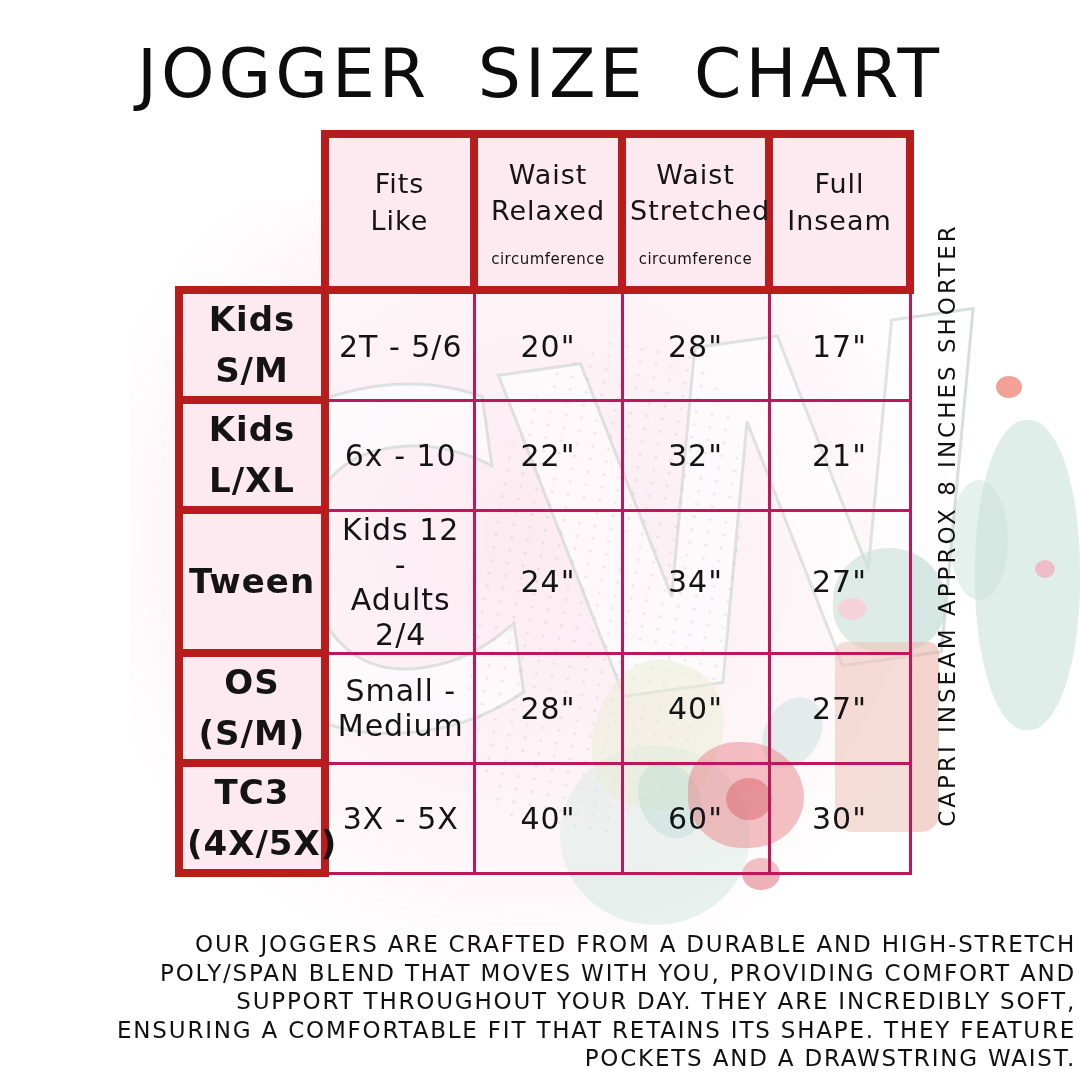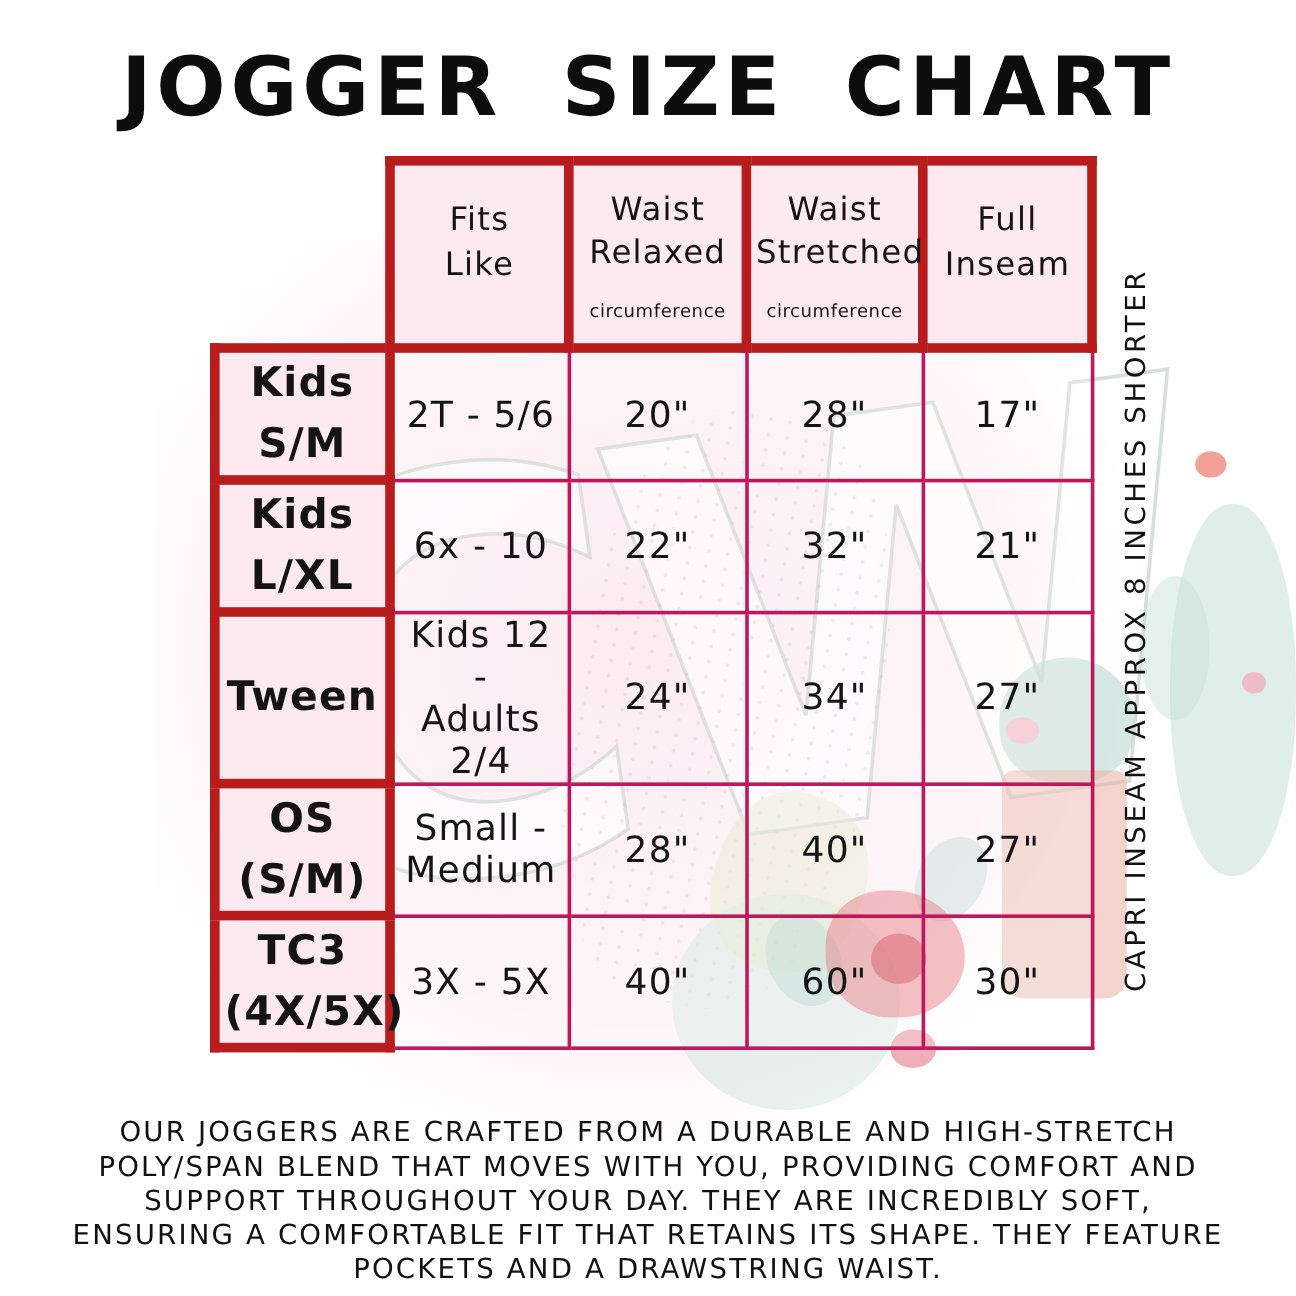--- a/index.html
+++ b/index.html
@@ -4,21 +4,21 @@
 <style>
   html,body{margin:0;padding:0;}
   body{
     width:1080px;height:1080px;position:relative;background:#ffffff;
     font-family:"DejaVu Sans","Liberation Sans",sans-serif;color:#141414;
     overflow:hidden;
   }
   
   .page-title{
     position:absolute;top:34px;left:0;width:1080px;text-align:center;
-    font-size:68px;font-weight:700;letter-spacing:4px;word-spacing:22px;
+    font-size:68px;font-weight:400;letter-spacing:4px;word-spacing:22px;
     color:#0d0d0d;white-space:nowrap;
   }
   
   .decor{position:absolute;inset:0;z-index:0;}
   .wash{
     position:absolute;left:130px;top:200px;width:820px;height:750px;
     background:radial-gradient(ellipse at 48% 45%, rgba(251,219,231,0.70) 0%, rgba(251,219,231,0.30) 55%, rgba(251,219,231,0) 75%);
   }
   .wm{
     position:absolute;left:195px;top:310px;font-size:460px;font-weight:700;
@@ -64,21 +64,21 @@
   th.rlabel{font-size:34px;line-height:1.5;letter-spacing:1px;font-weight:bold;}
   
   .side-note{
     position:absolute;left:947px;top:525px;
     transform:translate(-50%,-50%) rotate(-90deg);transform-origin:center;
     white-space:nowrap;font-size:23px;letter-spacing:3px;color:#111;z-index:2;
   }
   
   .description{
     position:absolute;left:50%;top:930px;transform:translateX(-50%);
-    width:1072px;text-align:center;font-size:23px;line-height:28.5px;
+    width:1072px;text-align:right;font-size:23px;line-height:28.5px;
     letter-spacing:1.8px;white-space:pre-line;color:#111;z-index:2;
   }
 </style>
 </head>
 <body>
 
 <div class="decor">
   <div class="wash"></div>
   <div class="wm">CW</div>
   <div class="speckle"></div>

